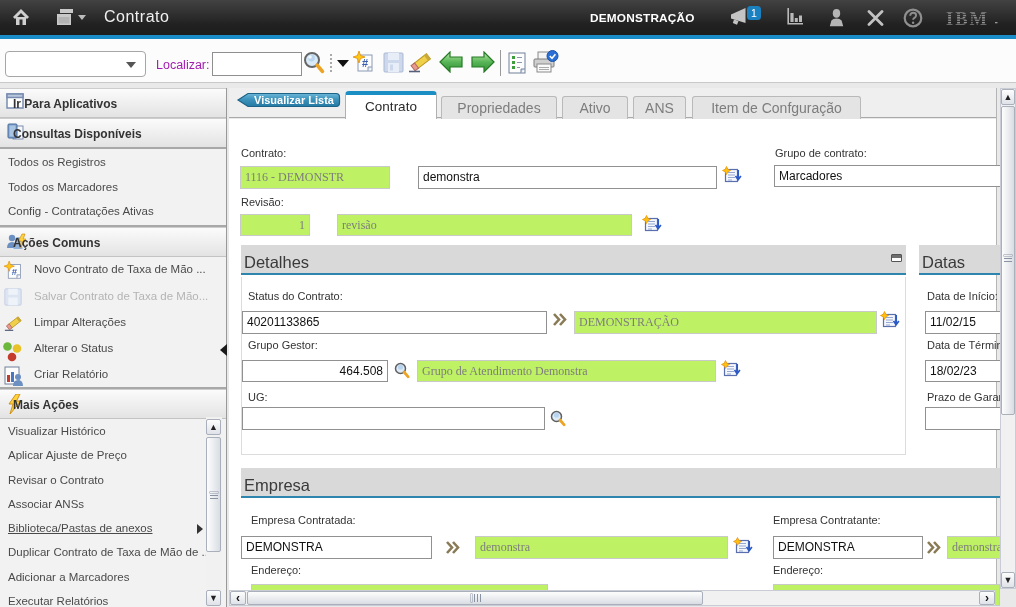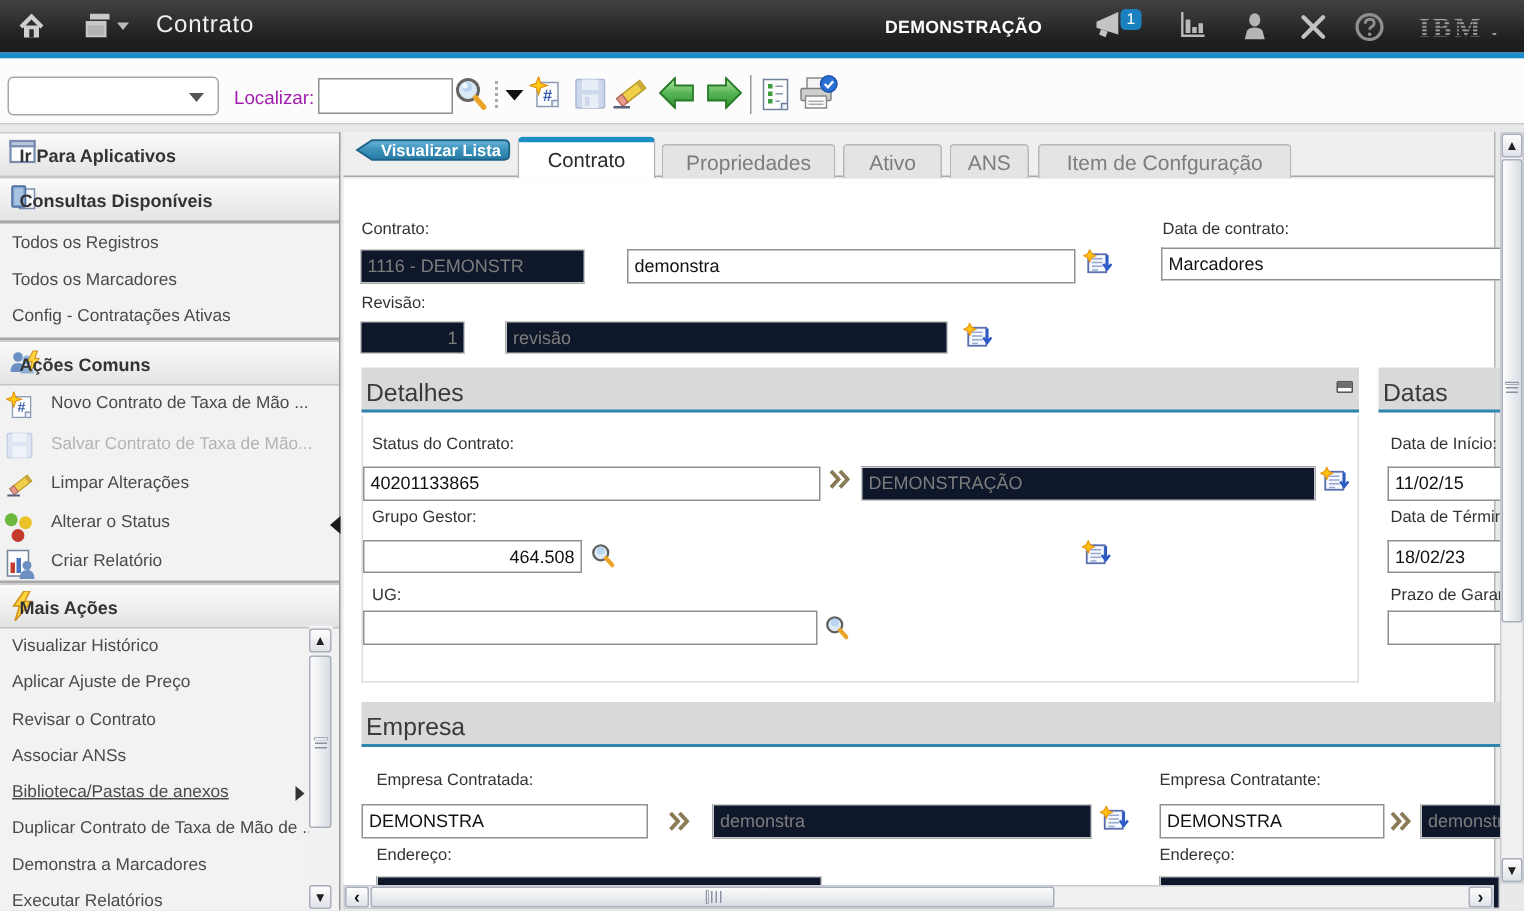--- a/index.html
+++ b/index.html
@@ -36,22 +36,22 @@
   #content { left:229px; top:119px; width:767px; height:471px; background:#fff; }
   #rightline { left:996px; top:88px; width:1px; height:502px; background:#b5b5b5; }
   .tab { top:96px; height:23px; background:#e4e4e4; border:1px solid #b9b9b9; border-bottom:none;
      border-radius:3px 3px 0 0; font-size:14px; color:#7d7d7d; text-align:center; line-height:22px; }
   #tabactive { left:345px; top:91px; width:92px; height:28px; background:#fff; border:1px solid #b0b0b0;
      border-bottom:none; border-top:4px solid #1b8ec4; border-radius:4px 4px 0 0; z-index:5;
      font-size:13.5px; color:#2a2a2a; text-align:center; line-height:23px; }
   .lab { font-size:11px; color:#333; white-space:nowrap; }
   .inp { height:22px; background:#fff; border:1px solid #919191; font-size:12px; color:#111;
      line-height:20px; padding:0 4px; white-space:nowrap; overflow:hidden; }
-  .dis { height:22px; background:#0f172a; border:1px solid #c9c9c9; font-size:12px; color:#7d7d7d;
-     line-height:20px; padding:0 4px; white-space:nowrap; overflow:hidden; }
+  .dis { height:22px; background:#bef264; border:1px solid #c9c9c9; font-size:12px; color:#7d7d7d;
+     line-height:20px; padding:0 4px; white-space:nowrap; overflow:hidden;font-family:Liberation Serif, serif; }
   .sechead { height:30px; background:#d9d9d9; border-bottom:2px solid #2e86ae; font-size:16.5px; color:#3a3a3a; }
   .sechead span { position:absolute; left:3px; top:8px; }
   .secbox { border:1px solid #dcdcdc; border-top:none; }
   
   .sb { background:#f1f1f1; }
   .sbbtn { position:absolute; background:linear-gradient(#fdfdfd,#dfe2e8); border:1px solid #a9afbb; border-radius:2px;
      text-align:center; color:#222; }
   .thumbv { position:absolute; background:linear-gradient(90deg,#fdfdfd,#d9dde3); border:1px solid #a9afbb; border-radius:2px;}
   .thumbh { position:absolute; background:linear-gradient(#fdfdfd,#d9dde3); border:1px solid #a9afbb; border-radius:2px;}
 </style>
@@ -250,21 +250,21 @@
     </svg>
     <span>Mais Ações</span>
   </div>
   <div class="ab sitem" style="top:425px;">Visualizar Histórico</div>
   <div class="ab sitem" style="top:449px;">Aplicar Ajuste de Preço</div>
   <div class="ab sitem" style="top:474px;">Revisar o Contrato</div>
   <div class="ab sitem" style="top:498px;">Associar ANSs</div>
   <div class="ab sitem" style="top:522px;text-decoration:underline;">Biblioteca/Pastas de anexos</div>
   <div class="ab" style="left:197px; top:524px; width:0; height:0; border-top:5px solid transparent; border-bottom:5px solid transparent; border-left:6px solid #333;"></div>
   <div class="ab sitem" style="top:546px; width:198px; overflow:hidden;">Duplicar Contrato de Taxa de Mão de ...</div>
-  <div class="ab sitem" style="top:571px;">Demonstra a Marcadores</div>
+  <div class="ab sitem" style="top:571px;">Adicionar a Marcadores</div>
   <div class="ab sitem" style="top:595px;">Executar Relatórios</div>
 
   <div class="ab sb" style="left:206px; top:417px; width:16px; height:190px;"></div>
   <div class="ab sbbtn" style="left:206px; top:419px; width:15px; height:16px; font-size:9px; line-height:15px;">▲</div>
   <div class="ab thumbv" style="left:206px; top:437px; width:15px; height:115px;"></div>
   <div class="ab" style="left:210px; top:492px; width:8px; height:1px; box-shadow:0 0 0 0.5px #8a93a3, 0 3px 0 0 #8a93a3, 0 6px 0 0 #8a93a3;"></div>
   <div class="ab sbbtn" style="left:206px; top:590px; width:15px; height:16px; font-size:9px; line-height:15px;">▼</div>
 
   <div class="ab" style="left:220px; top:344px; width:0; height:0; border-top:6px solid transparent; border-bottom:6px solid transparent; border-right:7px solid #1a1a1a;"></div>
 
@@ -289,21 +289,21 @@
   <div class="ab tab" style="left:562px; width:66px;">Ativo</div>
   <div class="ab tab" style="left:633px; width:53px;">ANS</div>
   <div class="ab tab" style="left:692px; width:169px;">Item de Confguração</div>
 
   <div class="ab lab" style="left:241px; top:147px;">Contrato:</div>
   <div class="ab dis" style="left:240px; top:166px; width:150px; height:23px; line-height:21px;">1116 - DEMONSTR</div>
   <div class="ab inp" style="left:418px; top:166px; width:299px; height:23px; line-height:21px;">demonstra</div>
   <svg class="ab dmicon" style="left:722px; top:166px;" width="20" height="20" viewBox="0 0 20 20">
       <use href="#dm"></use>
     </svg>
-  <div class="ab lab" style="left:775px; top:147px;">Data de contrato:</div>
+  <div class="ab lab" style="left:775px; top:147px;">Grupo de contrato:</div>
   <div class="ab inp" style="left:774px; top:165px; width:226px; height:22px; line-height:20px; border-right:none;">Marcadores</div>
 
   <div class="ab lab" style="left:241px; top:196px;">Revisão:</div>
   <div class="ab dis" style="left:240px; top:214px; width:70px; text-align:right;">1</div>
   <div class="ab dis" style="left:337px; top:214px; width:295px;">revisão</div>
   <svg class="ab" style="left:642px; top:215px;" width="20" height="20" viewBox="0 0 20 20">
     <use href="#dm"></use>
   </svg>
 
   <div class="ab secbox" style="left:241px; top:277px; width:665px; height:178px;"></div>
@@ -320,20 +320,21 @@
   <div class="ab dis" style="left:574px; top:311px; width:303px; height:23px; line-height:21px;">DEMONSTRAÇÃO</div>
   <svg class="ab" style="left:880px; top:311px;" width="20" height="20" viewBox="0 0 20 20">
       <use href="#dm"></use>
     </svg>
 
   <div class="ab lab" style="left:248px; top:339px;">Grupo Gestor:</div>
   <div class="ab inp" style="left:242px; top:360px; width:146px; text-align:right;">464.508</div>
   <svg class="ab" style="left:394px; top:362px;" width="18" height="18" viewBox="0 0 18 18">
       <use href="#mg"></use>
     </svg>
+  <div class="ab dis" style="left:417px; top:360px; width:299px;">Grupo de Atendimento Demonstra</div>
   <svg class="ab" style="left:721px; top:360px;" width="20" height="20" viewBox="0 0 20 20">
       <use href="#dm"></use>
     </svg>
 
   <div class="ab lab" style="left:248px; top:391px;">UG:</div>
   <div class="ab inp" style="left:242px; top:407px; width:303px; height:23px;"></div>
   <svg class="ab" style="left:550px; top:410px;" width="18" height="18" viewBox="0 0 18 18">
       <use href="#mg"></use>
     </svg>
 

